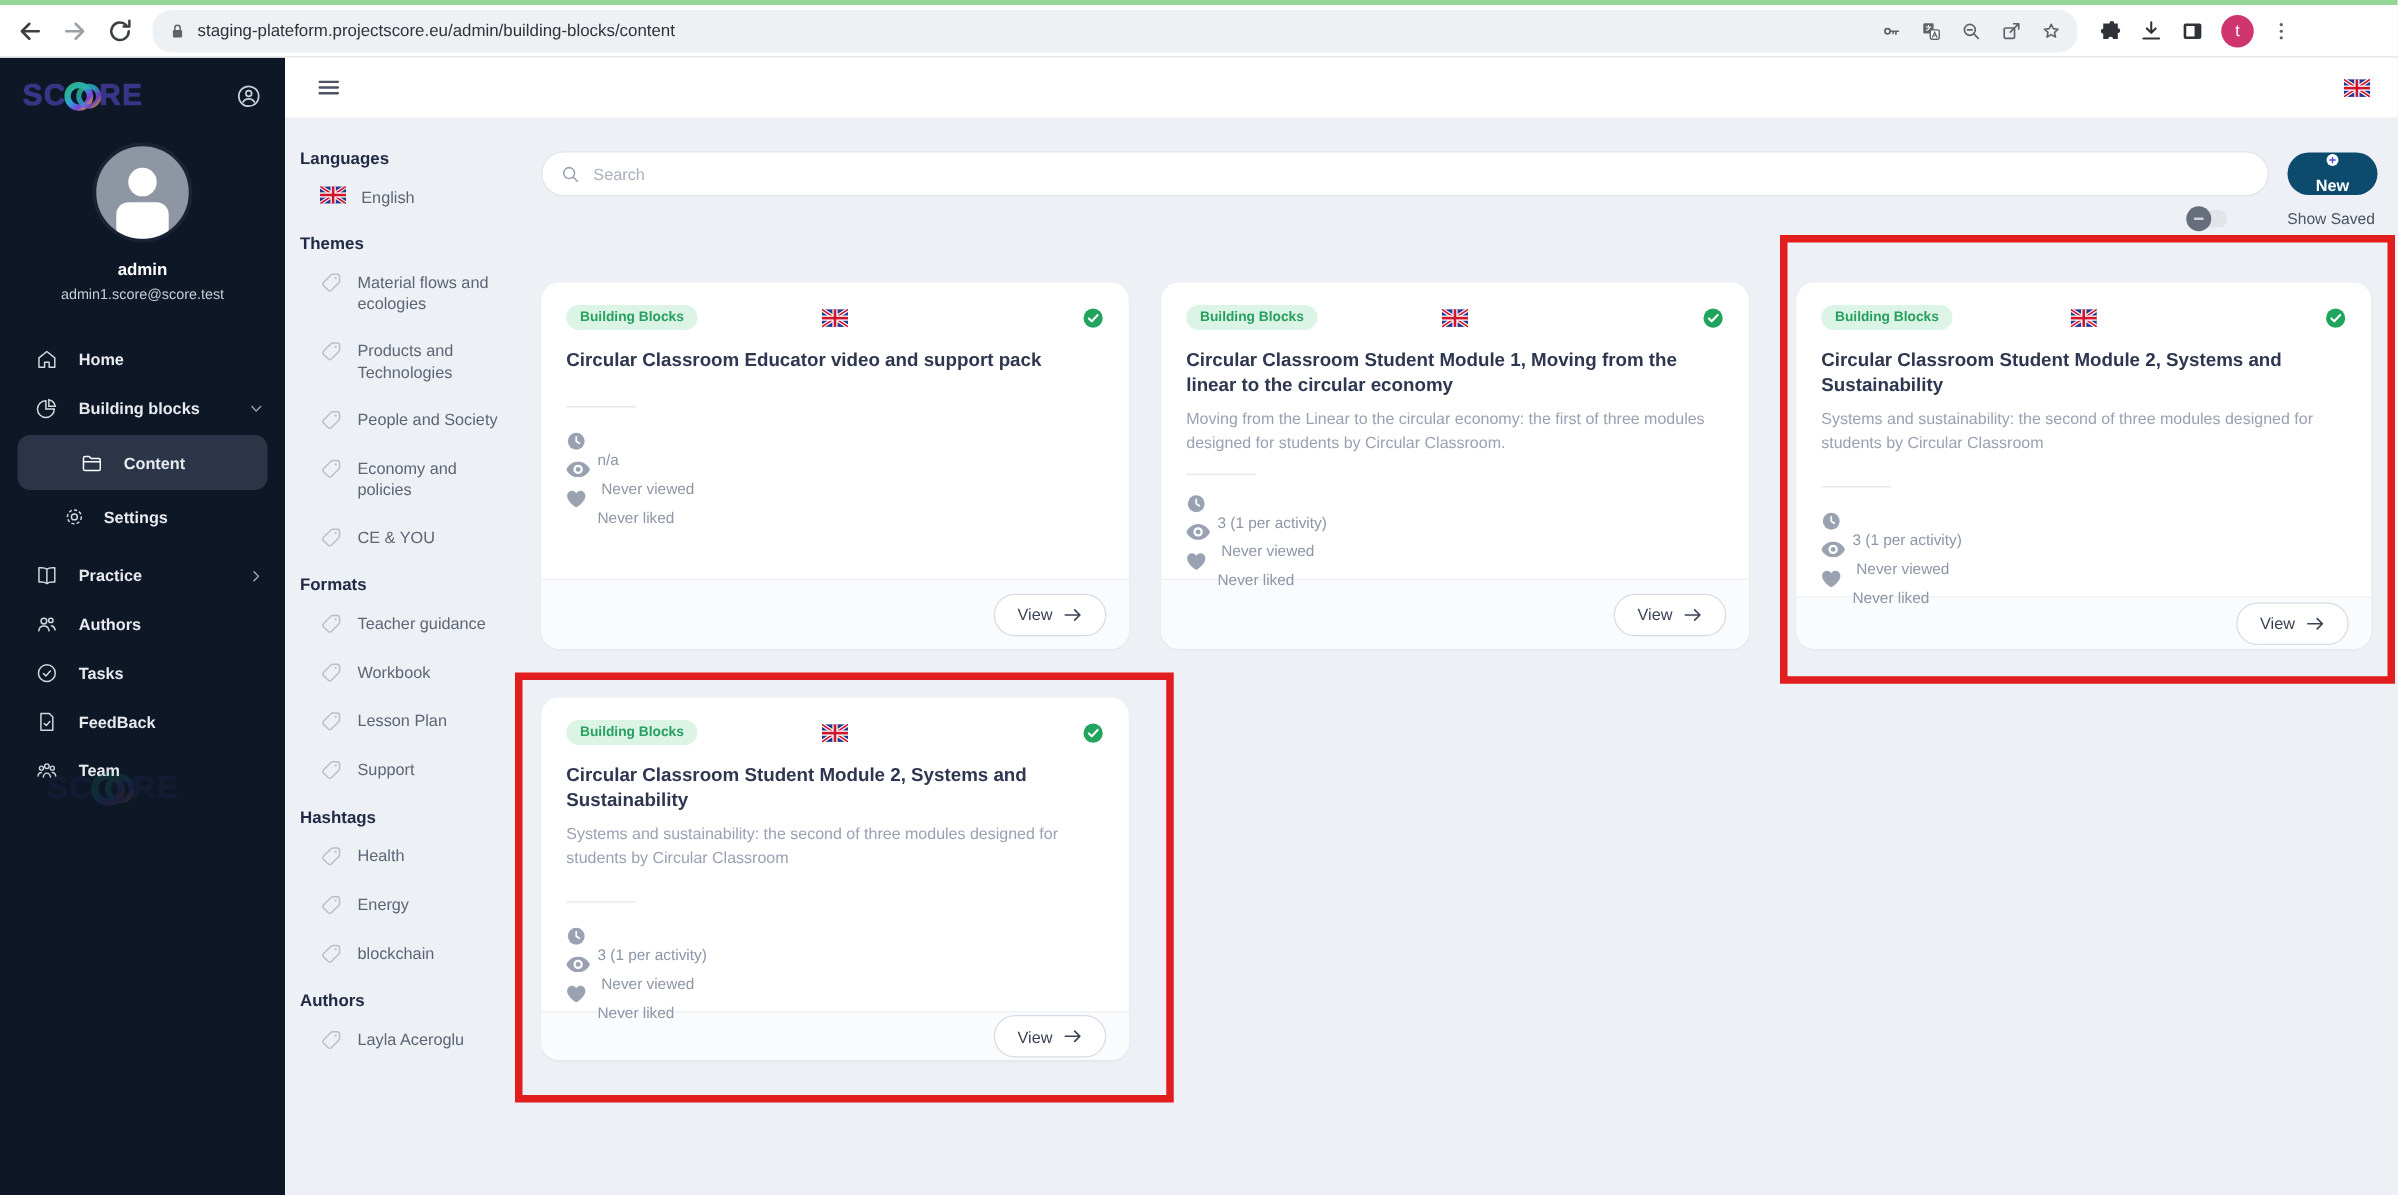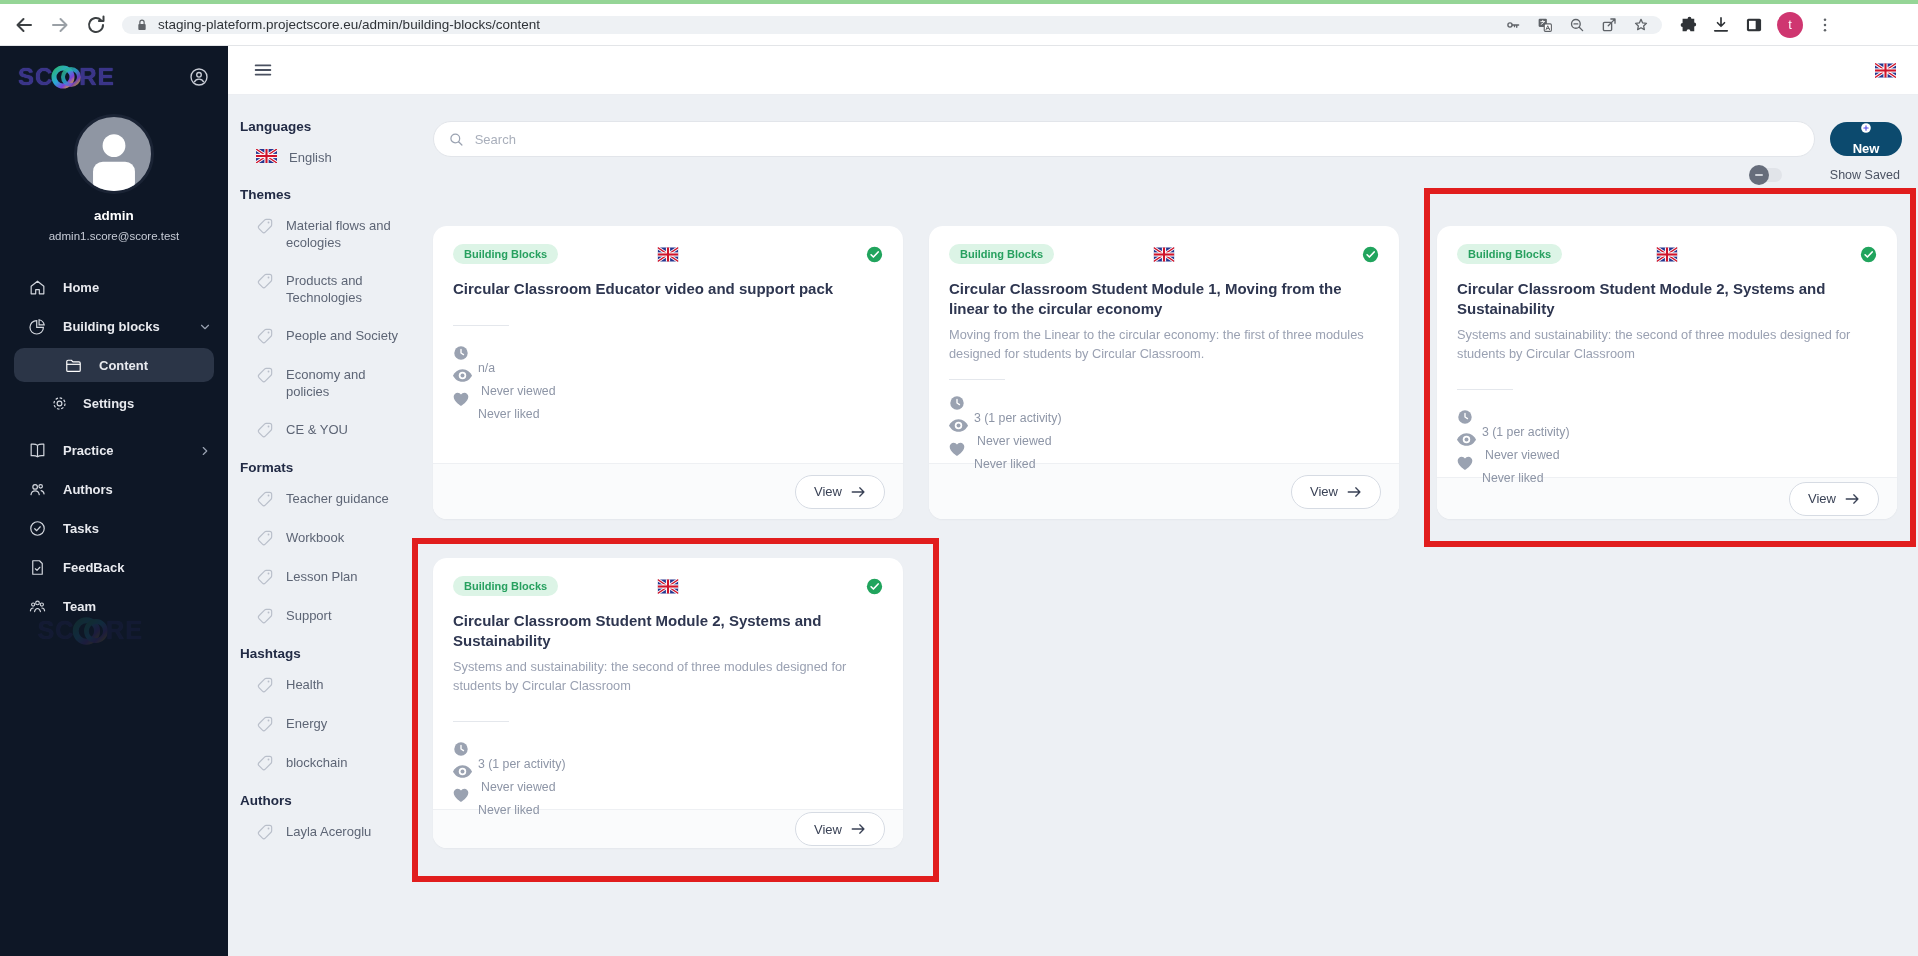--- a/index.html
+++ b/index.html
@@ -5,21 +5,21 @@
   * { box-sizing: border-box; margin: 0; padding: 0; }
   html,body { width:1918px; height:956px; overflow:hidden;
     font-family:"Liberation Sans", sans-serif; background:#edf0f4; }
 
   
   .green-strip { position:absolute; left:0; top:0; width:1918px; height:4px; background:#95d596; z-index:60; }
   .chrome { position:absolute; left:0; top:4px; width:1918px; height:42px; background:#ffffff;
     display:flex; align-items:center; z-index:50; border-bottom:1px solid #e3e5e8; }
   .chrome svg { display:block; }
   .nav-ic { width:24px; height:24px; margin-left:12px; cursor:pointer; }
-  .omnibox { margin-left:14px; width:1540px; height:18px; background:#eef1f4; border-radius:15px;
+  .omnibox { margin-left:14px; width:1540px; height:34px; background:#eef1f4; border-radius:15px;
     display:flex; align-items:center; padding:0 12px; }
   .omnibox .url { font-size:13.5px; color:#2f3338; margin-left:8px; flex:1; white-space:nowrap; overflow:hidden; }
   .omni-icons { display:flex; align-items:center; gap:14px; margin-left:10px; }
   .chrome-right { display:flex; align-items:center; gap:13px; margin-left:16px; }
   .chrome-avatar { width:26px; height:26px; border-radius:50%; background:#cf3670; color:#fff;
     font-size:13px; display:flex; align-items:center; justify-content:center; }
 
   
   .sidebar { position:absolute; left:0; top:46px; width:228px; height:910px; background:#0e1726; z-index:10; }
   .sb-top { display:flex; align-items:center; justify-content:space-between; padding:16px 18px 0 18px; }
@@ -29,21 +29,21 @@
   .sb-profile { text-align:center; margin-top:22px; }
   .big-avatar { width:80px; height:80px; border-radius:50%; background:#8f96a3; margin:0 auto;
     position:relative; overflow:hidden; border:3px solid #1a2334; }
   .user-name { color:#ffffff; font-size:13.5px; font-weight:bold; margin-top:14px; }
   .user-email { color:#c7ccd6; font-size:11.5px; margin-top:7px; }
   .sb-nav { margin-top:26px; }
   .sb-item { display:flex; align-items:center; height:39px; padding:0 16px 0 28px; cursor:pointer; }
   .sb-item .lbl { color:#e8eaef; font-size:13px; font-weight:bold; margin-left:16px; flex:1; }
   .sb-sub { padding-left:64px; }
   .sb-sub .lbl { margin-left:14px; }
-  .sb-active { background:#2b3547; border-radius:10px; margin:2px 14px; height:34px; padding-left:50px; }
+  .sb-active { background:#2b3547; border-radius:10px; margin:2px 14px; height:44px; padding-left:50px; }
   .sb-gap { margin-top:8px; }
   .watermark { position:absolute; left:40px; top:568px; opacity:0.13; transform:scale(1.05); }
 
   
   .app-header { position:absolute; left:228px; top:46px; width:1690px; height:49px; background:#ffffff;
     display:flex; align-items:center; justify-content:space-between; padding:0 22px 0 24px; z-index:5;
     border-bottom:1px solid #eceef2; }
 
   
   .content { position:absolute; left:228px; top:95px; width:1690px; height:861px; background:#edf0f4; }

